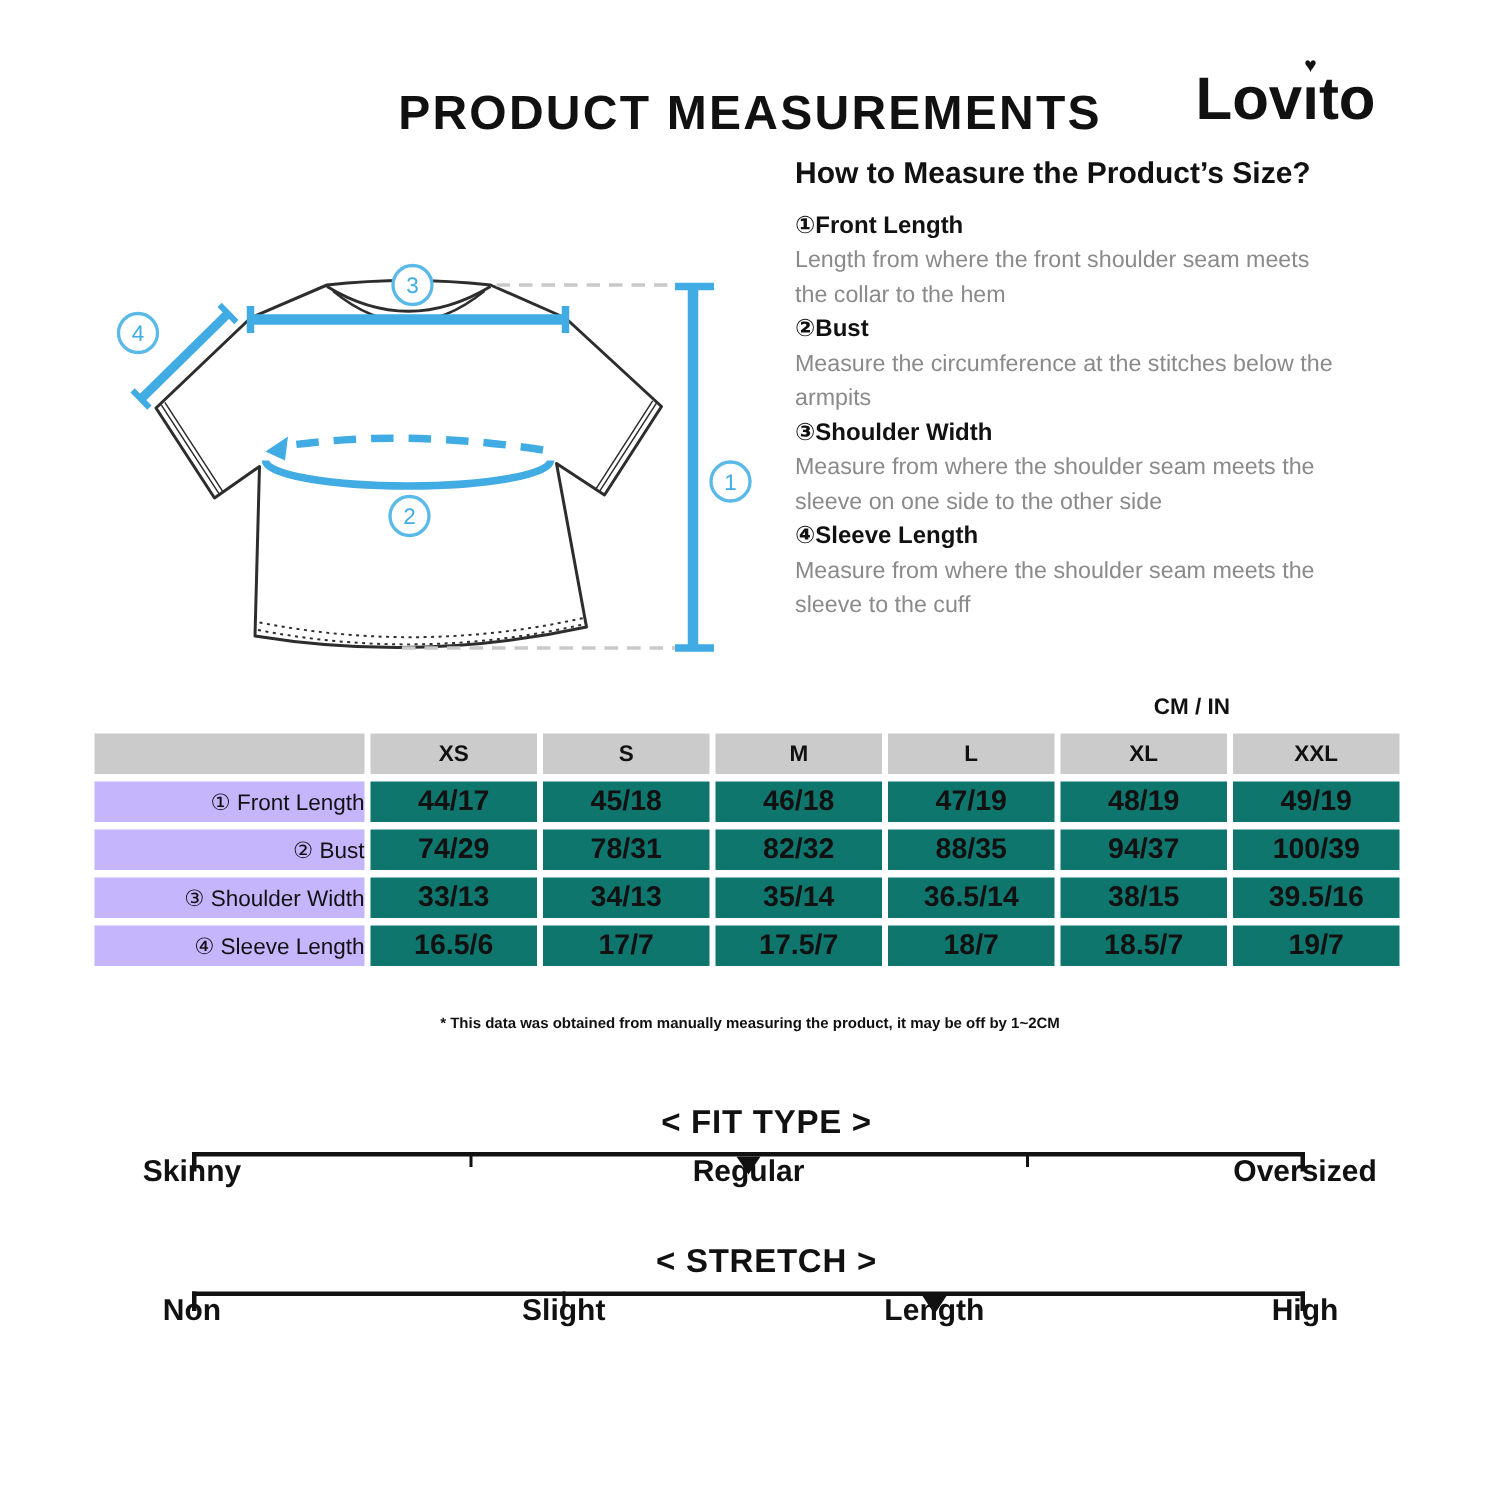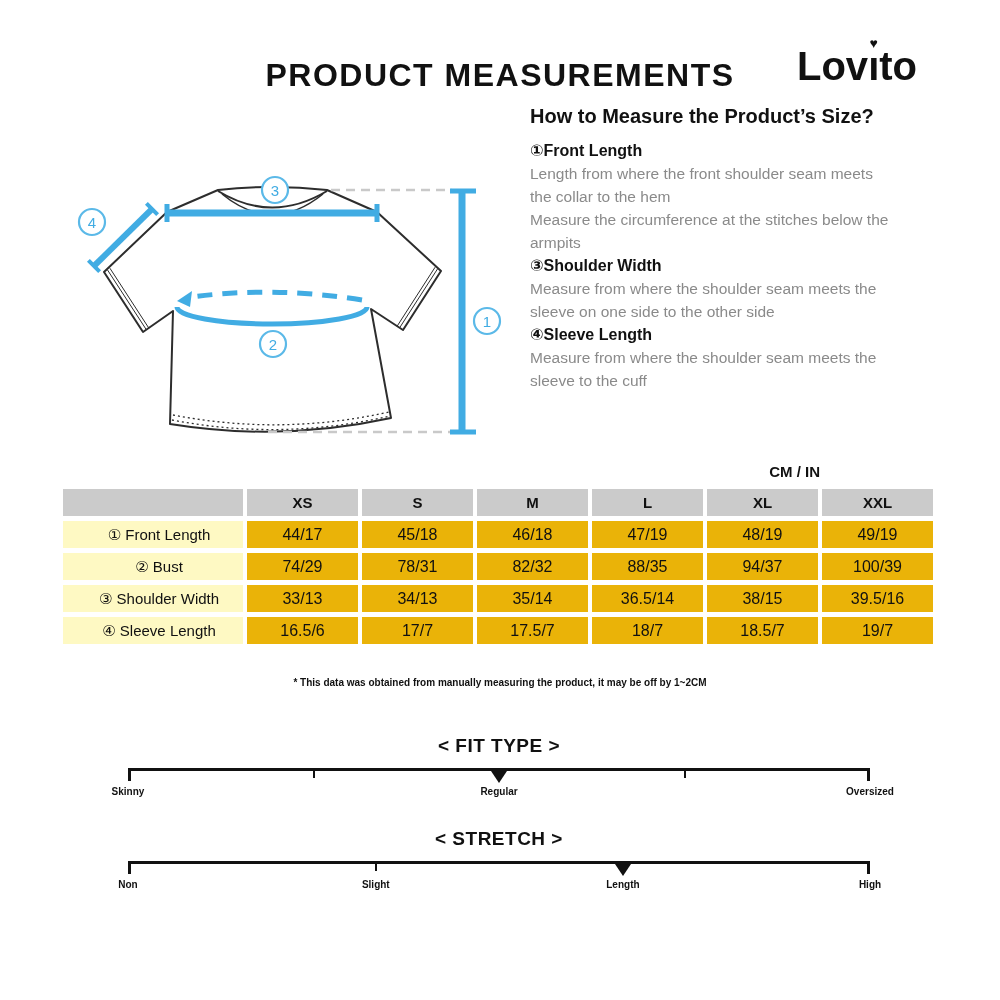--- a/index.html
+++ b/index.html
@@ -21,57 +21,58 @@
 
   .diagram { position:absolute; left:55px; top:150px; width:460px; height:320px; }
 
   .unit-label { position:absolute; top:463px; left:0; width:820px; text-align:right;
     font-size:15px; font-weight:bold; }
 
   .size-table { position:absolute; left:59px; top:484px; border-collapse:separate;
     border-spacing:4px 5px; table-layout:fixed; }
   .size-table th, .size-table td { height:27px; vertical-align:middle; }
   .size-table .hcell { background:#cbcbcb; font-size:15px; font-weight:bold; text-align:center; }
-  .size-table .lcell { background:#fef9c3; font-size:15px; font-weight:normal; text-align:center; padding-left:12px; }
-  .size-table .vcell { background:#eab308; font-size:16px; font-weight:normal; text-align:center; }
+  .size-table .lcell { background:#c4b5fd; font-size:15px; font-weight:normal; text-align:right; padding-left:12px; }
+  .size-table .vcell { background:#0f766e; font-size:19px; font-weight:bold; text-align:center; }
 
   .disclaimer { position:absolute; top:677px; left:0; width:1000px; text-align:center;
     font-size:10px; font-weight:bold; }
 
   .scale { position:absolute; left:128px; width:742px; height:75px; }
   #fit-scale { top:735px; }
   #stretch-scale { top:828px; }
-  .scale-title { position:absolute; top:0; left:0; width:100%; text-align:center;
-    font-size:19px; font-weight:bold; letter-spacing:0.5px; }
+  .scale-title { position:absolute; top:0; left:12px; width:100%; text-align:center;
+    font-size:22px; font-weight:bold; letter-spacing:0.5px; }
   .scale-line { position:absolute; top:33px; left:0; width:100%; height:3px; background:#111; }
   .end-tick { position:absolute; top:33px; width:3px; height:13px; background:#111; }
   .end-tick.left { left:0; } .end-tick.right { right:0; }
   .mid-tick { position:absolute; top:33px; width:2px; height:10px; background:#111; transform:translateX(-50%); }
   .scale-marker { position:absolute; top:36px; width:0; height:0;
     border-left:8px solid transparent; border-right:8px solid transparent;
     border-top:12px solid #111; transform:translateX(-50%); }
-  .scale-label { position:absolute; top:51px; transform:translateX(-50%);
-    font-size:10px; font-weight:bold; white-space:nowrap; }
+  .scale-label { position:absolute; top:35px; transform:translateX(-50%);
+    font-size:20px; font-weight:bold; white-space:nowrap; }
 </style>
 </head>
 <body>
 
 <div id="canvas">
 
   <div class="main-title">PRODUCT MEASUREMENTS</div>
 
   <div class="logo"><span>Lov</span><span class="iwrap"><span>ı</span><span class="heart">♥</span></span><span>to</span></div>
 
   <div class="guide">
     <div class="guide-heading">How to Measure the Product’s Size?</div>
     <div>
       <div class="gi-title"><span>①</span><span>Front Length</span></div>
       <div class="gi-desc">Length from where the front shoulder seam meets the collar to the hem</div>
     </div>
     <div>
+      <div class="gi-title"><span>②</span><span>Bust</span></div>
       <div class="gi-desc">Measure the circumference at the stitches below the armpits</div>
     </div>
     <div>
       <div class="gi-title"><span>③</span><span>Shoulder Width</span></div>
       <div class="gi-desc">Measure from where the shoulder seam meets the sleeve on one side to the other side</div>
     </div>
     <div>
       <div class="gi-title"><span>④</span><span>Sleeve Length</span></div>
       <div class="gi-desc">Measure from where the shoulder seam meets the sleeve to the cuff</div>
     </div>

